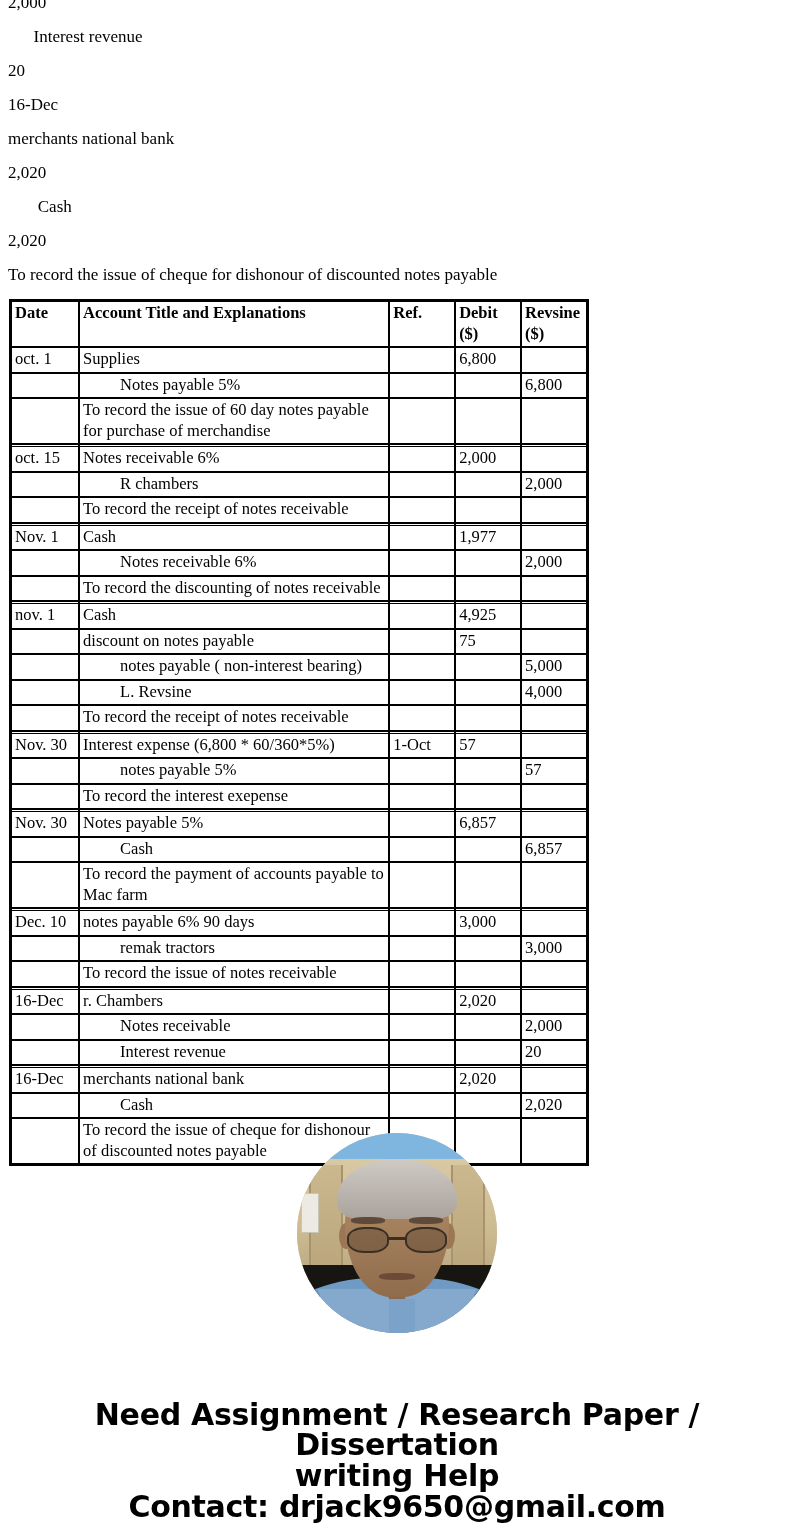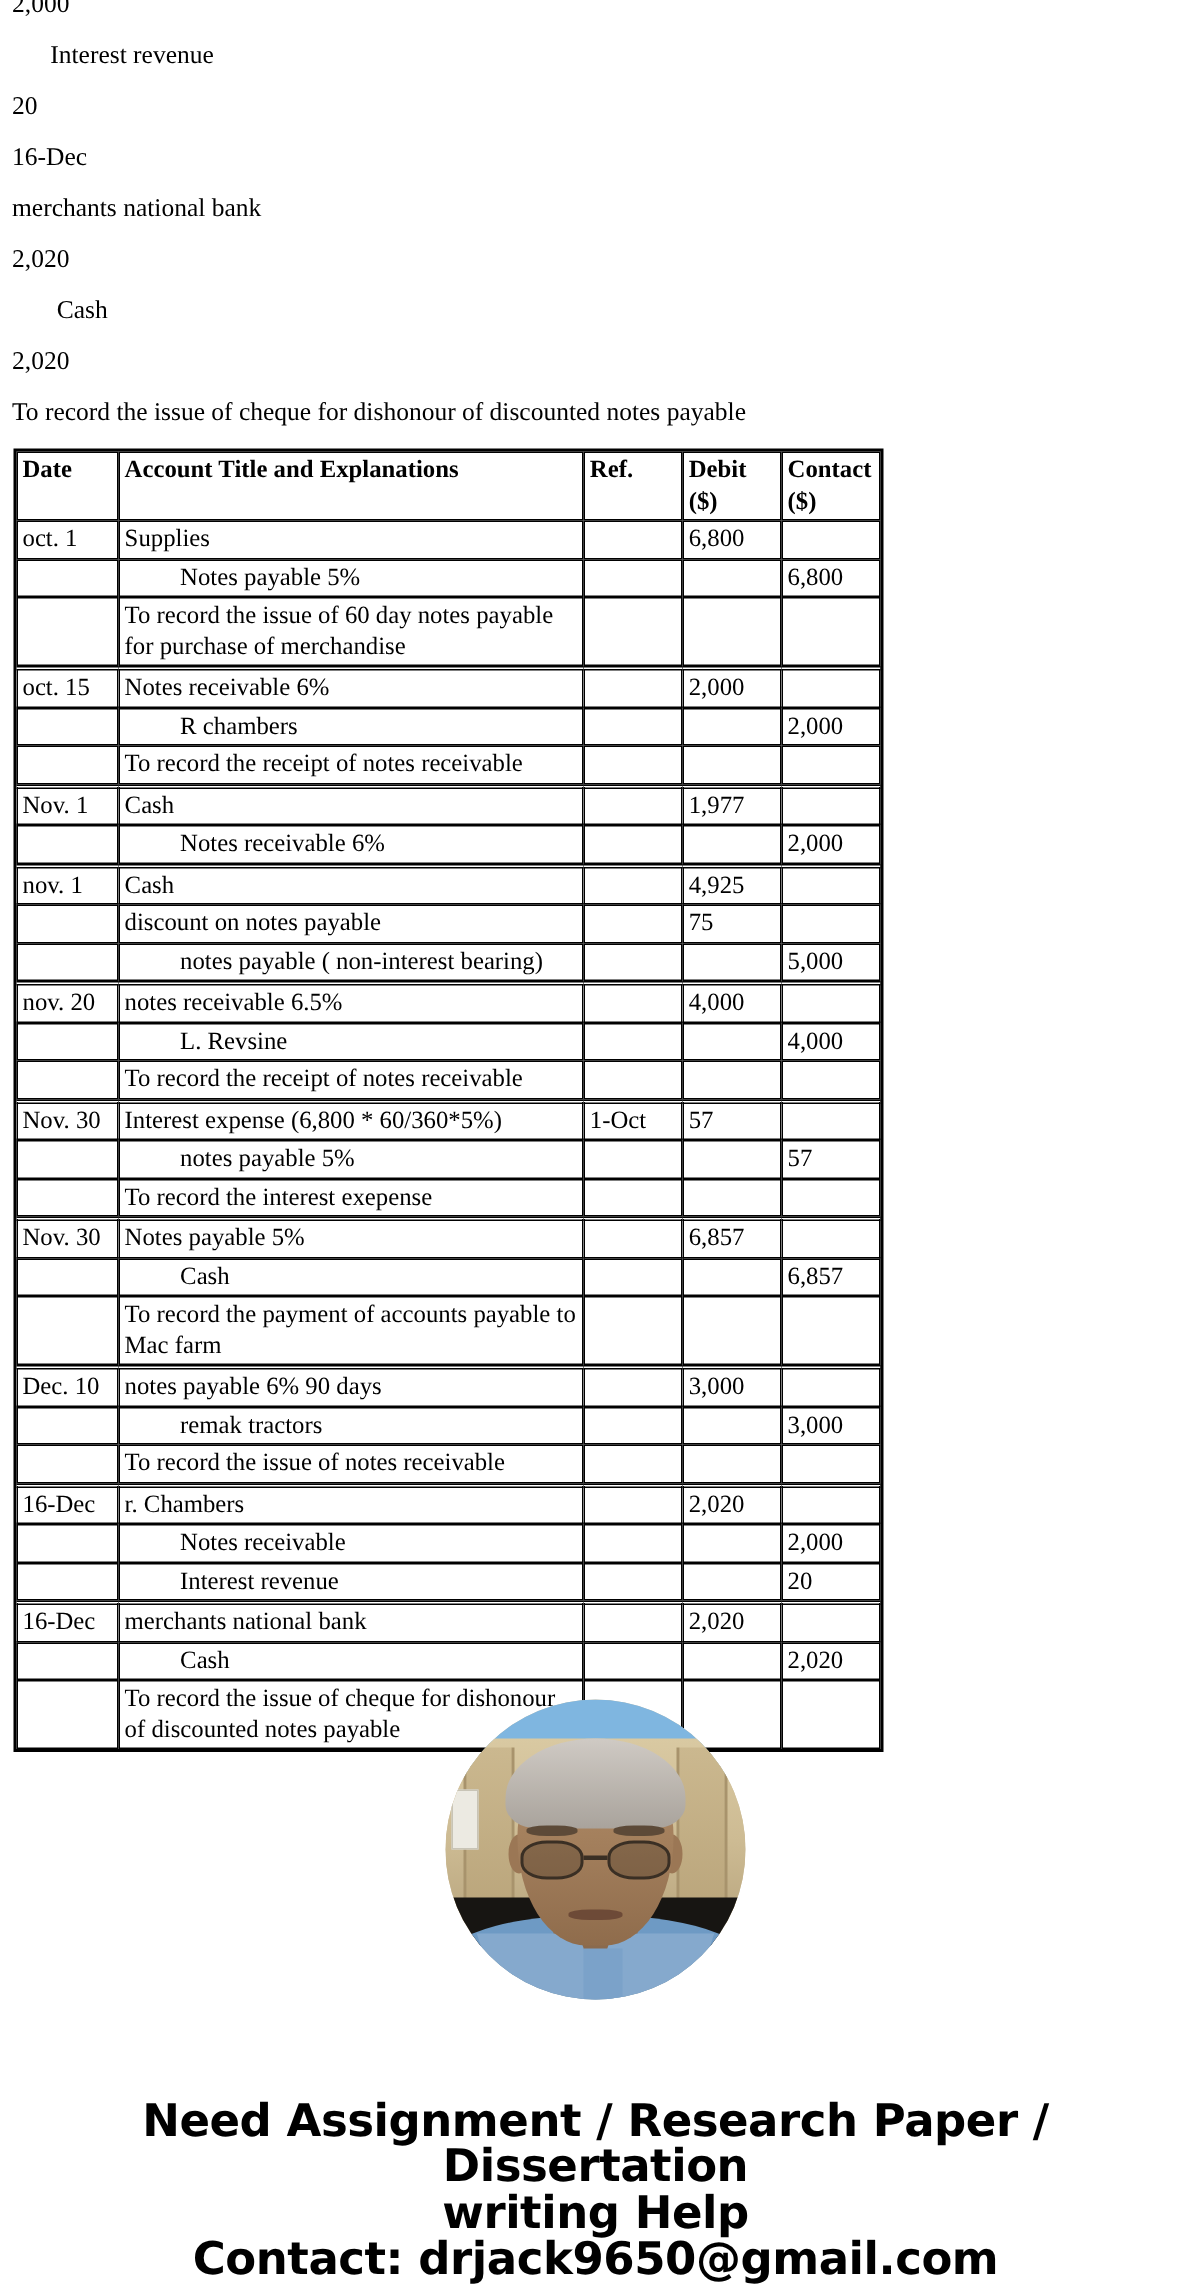--- a/index.html
+++ b/index.html
@@ -223,21 +223,21 @@
         <col class="c-ref">
         <col class="c-debit">
         <col class="c-credit">
     </colgroup>
     <thead>
       <tr>
         <th>Date</th>
         <th>Account Title and Explanations</th>
         <th>Ref.</th>
         <th>Debit ($)</th>
-        <th>Contact ($)</th>
+        <th>Revsine ($)</th>
       </tr>
     </thead>
     <tbody id="journal-body">
         <tr>
           <td>oct. 1</td>
           <td>Supplies</td>
           <td class="empty"></td>
           <td>6,800</td>
           <td class="empty"></td>
         </tr>
@@ -283,47 +283,47 @@
           <td>1,977</td>
           <td class="empty"></td>
         </tr>
         <tr>
           <td class="empty"></td>
           <td class="indent-1">Notes receivable 6%</td>
           <td class="empty"></td>
           <td class="empty"></td>
           <td>2,000</td>
         </tr>
+        <tr>
+          <td class="empty"></td>
+          <td>To record the discounting of notes receivable</td>
+          <td class="empty"></td>
+          <td class="empty"></td>
+          <td class="empty"></td>
+        </tr>
         <tr class="group-start">
           <td>nov. 1</td>
           <td>Cash</td>
           <td class="empty"></td>
           <td>4,925</td>
           <td class="empty"></td>
         </tr>
         <tr>
           <td class="empty"></td>
           <td>discount on notes payable</td>
           <td class="empty"></td>
           <td>75</td>
           <td class="empty"></td>
         </tr>
         <tr>
           <td class="empty"></td>
           <td class="indent-1">notes payable ( non-interest bearing)</td>
           <td class="empty"></td>
           <td class="empty"></td>
           <td>5,000</td>
-        </tr>
-        <tr class="group-start">
-          <td>nov. 20</td>
-          <td>notes receivable 6.5%</td>
-          <td class="empty"></td>
-          <td>4,000</td>
-          <td class="empty"></td>
         </tr>
         <tr>
           <td class="empty"></td>
           <td class="indent-1">L. Revsine</td>
           <td class="empty"></td>
           <td class="empty"></td>
           <td>4,000</td>
         </tr>
         <tr>
           <td class="empty"></td>

